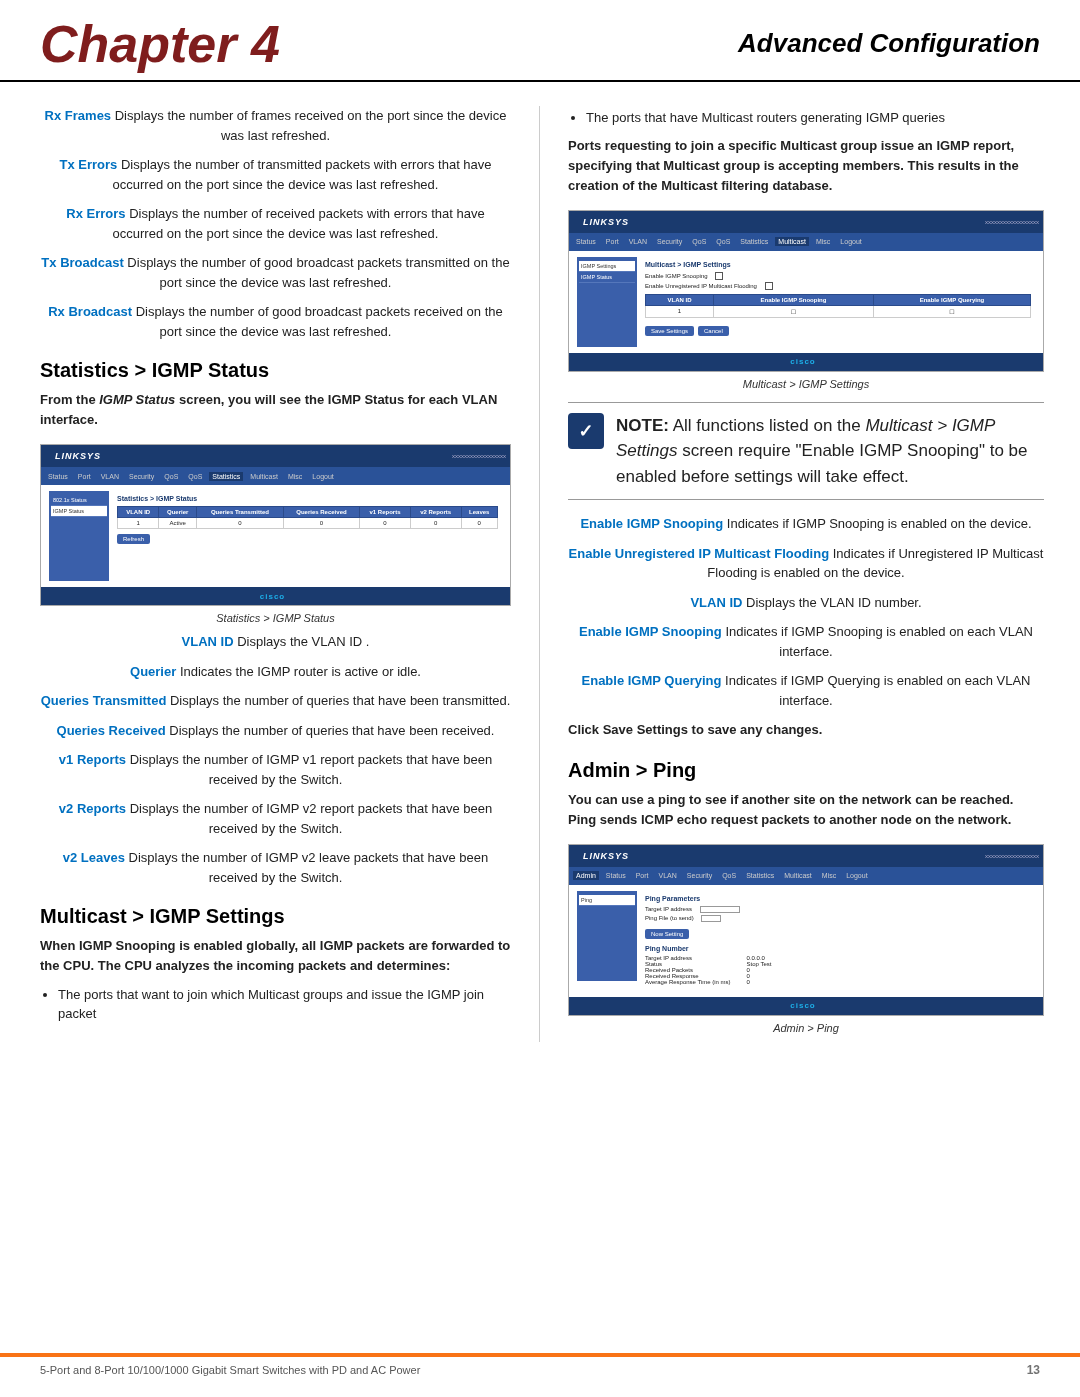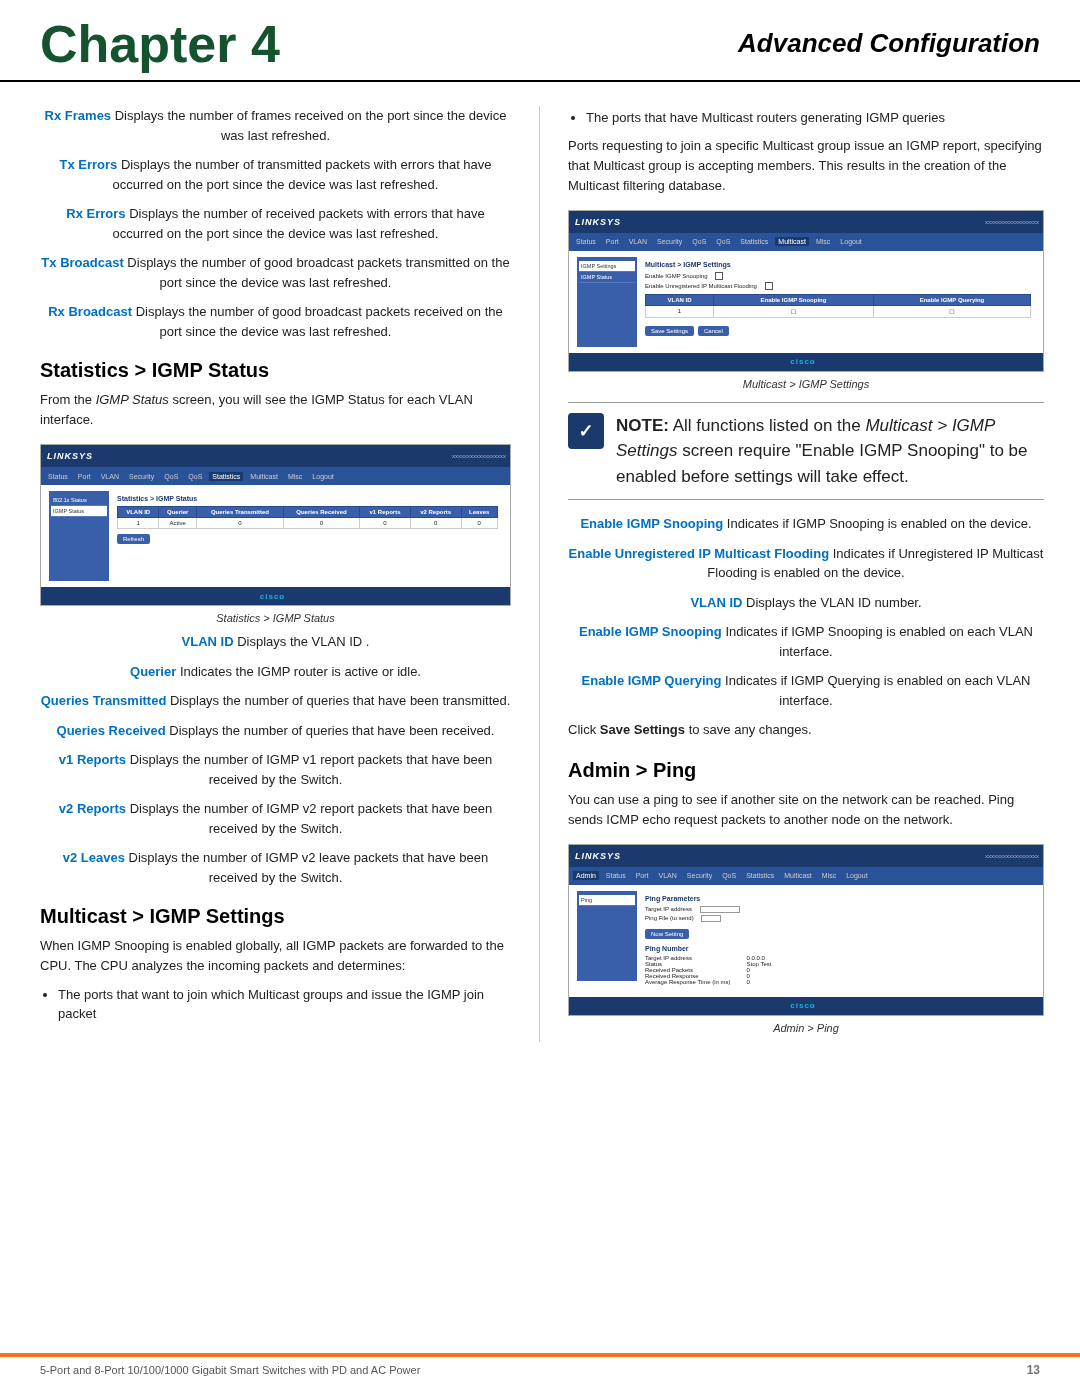--- a/index.html
+++ b/index.html
@@ -18,22 +18,23 @@
       display: flex;
       justify-content: space-between;
       align-items: flex-start;
       padding: 18px 40px 10px 40px;
       border-bottom: 2px solid #000;
       margin-bottom: 0;
     }
     .chapter-title {
       font-size: 52px;
       font-weight: bold;
-      color: #14532d;
+      color: #7f1d1d;
       line-height: 1;
+      font-style: italic;
     }
     .section-title {
       font-size: 26px;
       font-weight: bold;
       color: #000;
       font-style: italic;
       text-align: right;
       padding-top: 10px;
     }
 
@@ -68,40 +69,41 @@
       font-size: 20px;
       font-weight: bold;
       color: #000;
       margin: 18px 0 8px 0;
     }
 
     
     .body-text {
       line-height: 1.55;
       margin-bottom: 8px;
+      font-weight: bold;
     }
 
     
     .screenshot-box {
       border: 1px solid #aaa;
       background: #e8eaf0;
       margin: 14px 0 6px 0;
       padding: 0;
       width: 100%;
       min-height: 130px;
       position: relative;
       overflow: hidden;
     }
     .screenshot-header {
       background: #1a3a6e;
       height: 22px;
       width: 100%;
       display: flex;
       align-items: center;
-      padding-left: 6px;
+      padding-left: 14px;
     }
     .screenshot-logo {
       color: #fff;
       font-size: 9px;
       font-weight: bold;
       font-style: italic;
       letter-spacing: 1px;
     }
     .screenshot-nav {
       background: #2a5298;

